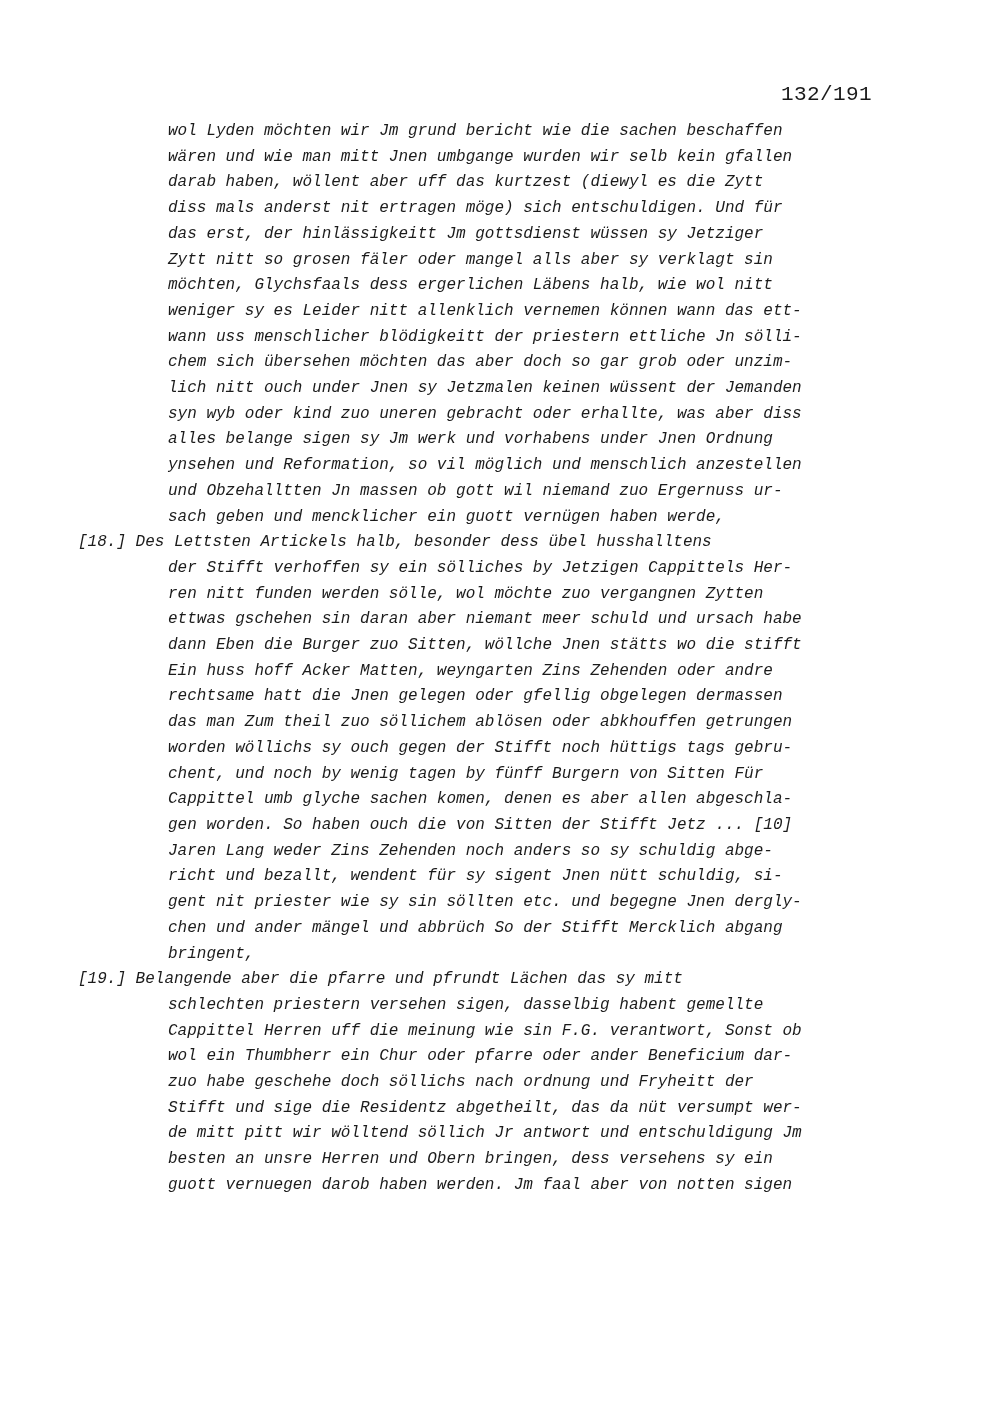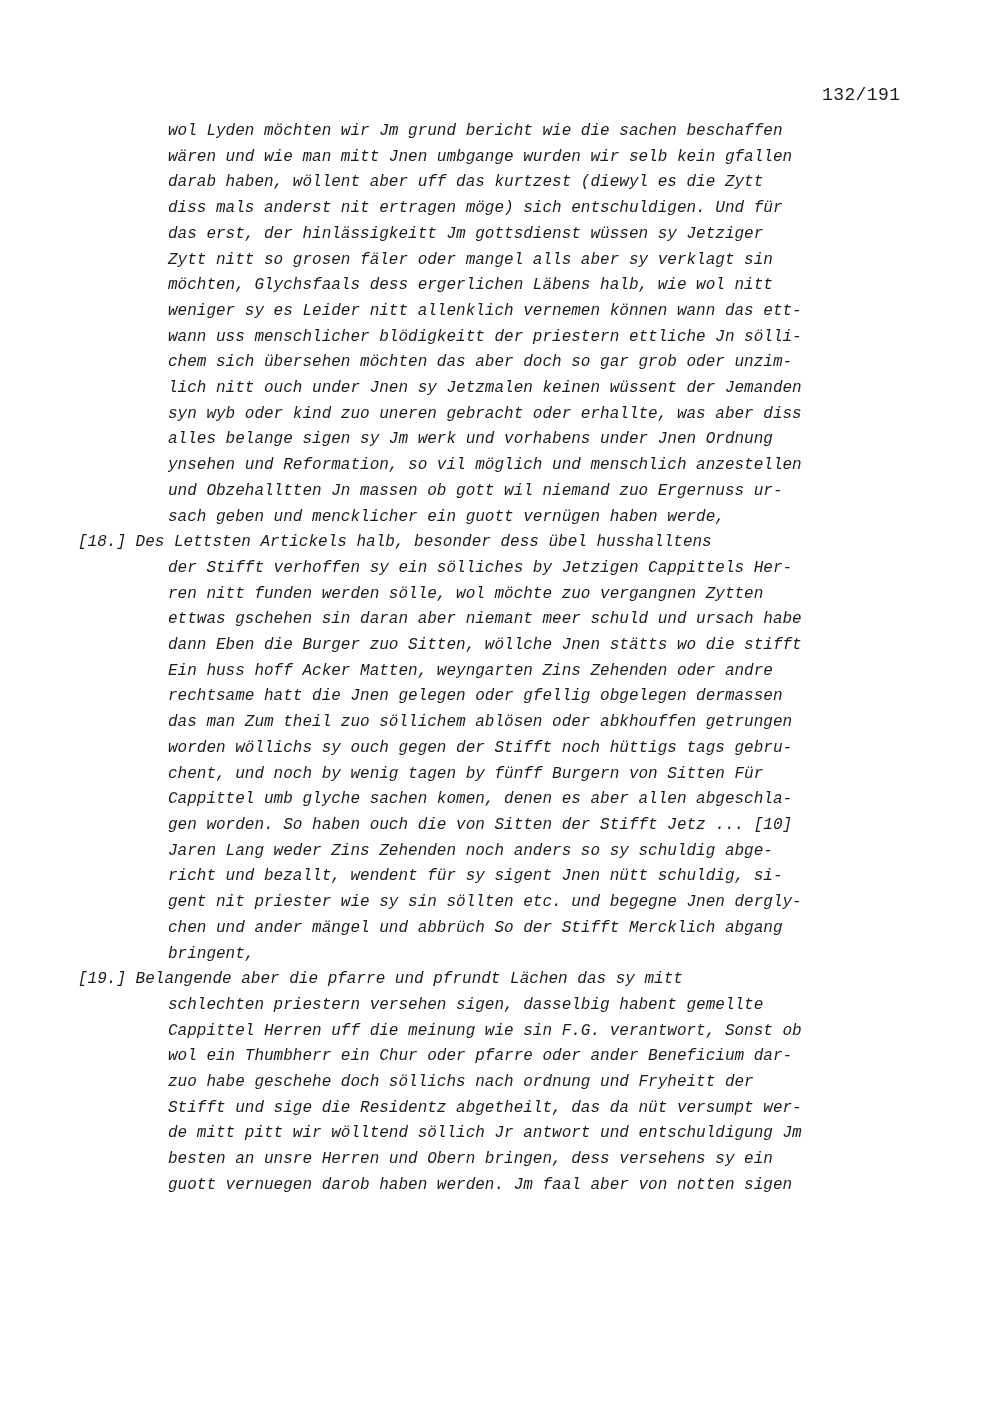--- a/index.html
+++ b/index.html
@@ -16,22 +16,22 @@
     color: #1b1b1b;
   }
   .page {
     position: absolute;
     inset: 0;
     background: #ffffff;
   }
   .page-number {
     position: absolute;
     top: 84px;
-    left: 822px;
-    font-size: 18px;
+    left: 781px;
+    font-size: 21px;
     line-height: 22px;
     font-style: normal;
     letter-spacing: 0.4px;
     white-space: pre;
   }
   .text-block {
     position: absolute;
     top: 119px;
     left: 0;
     width: 824px;

